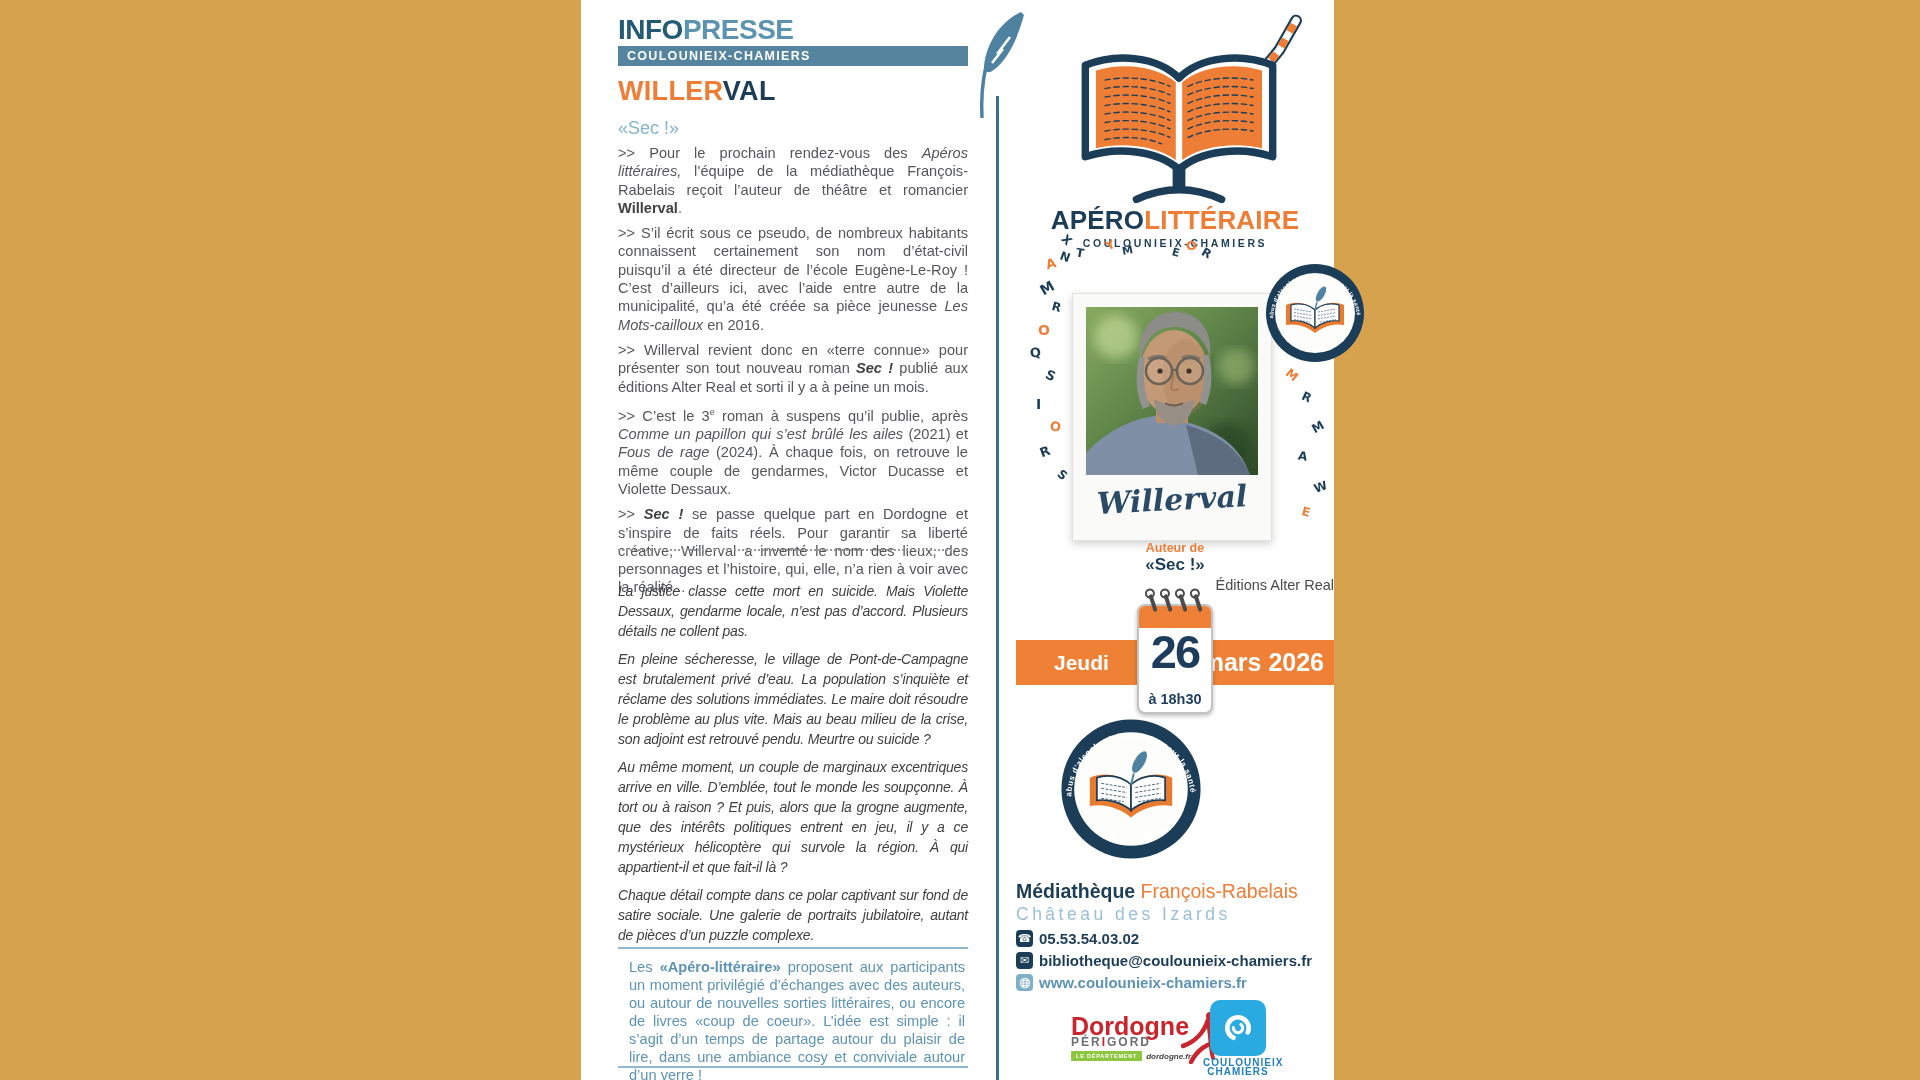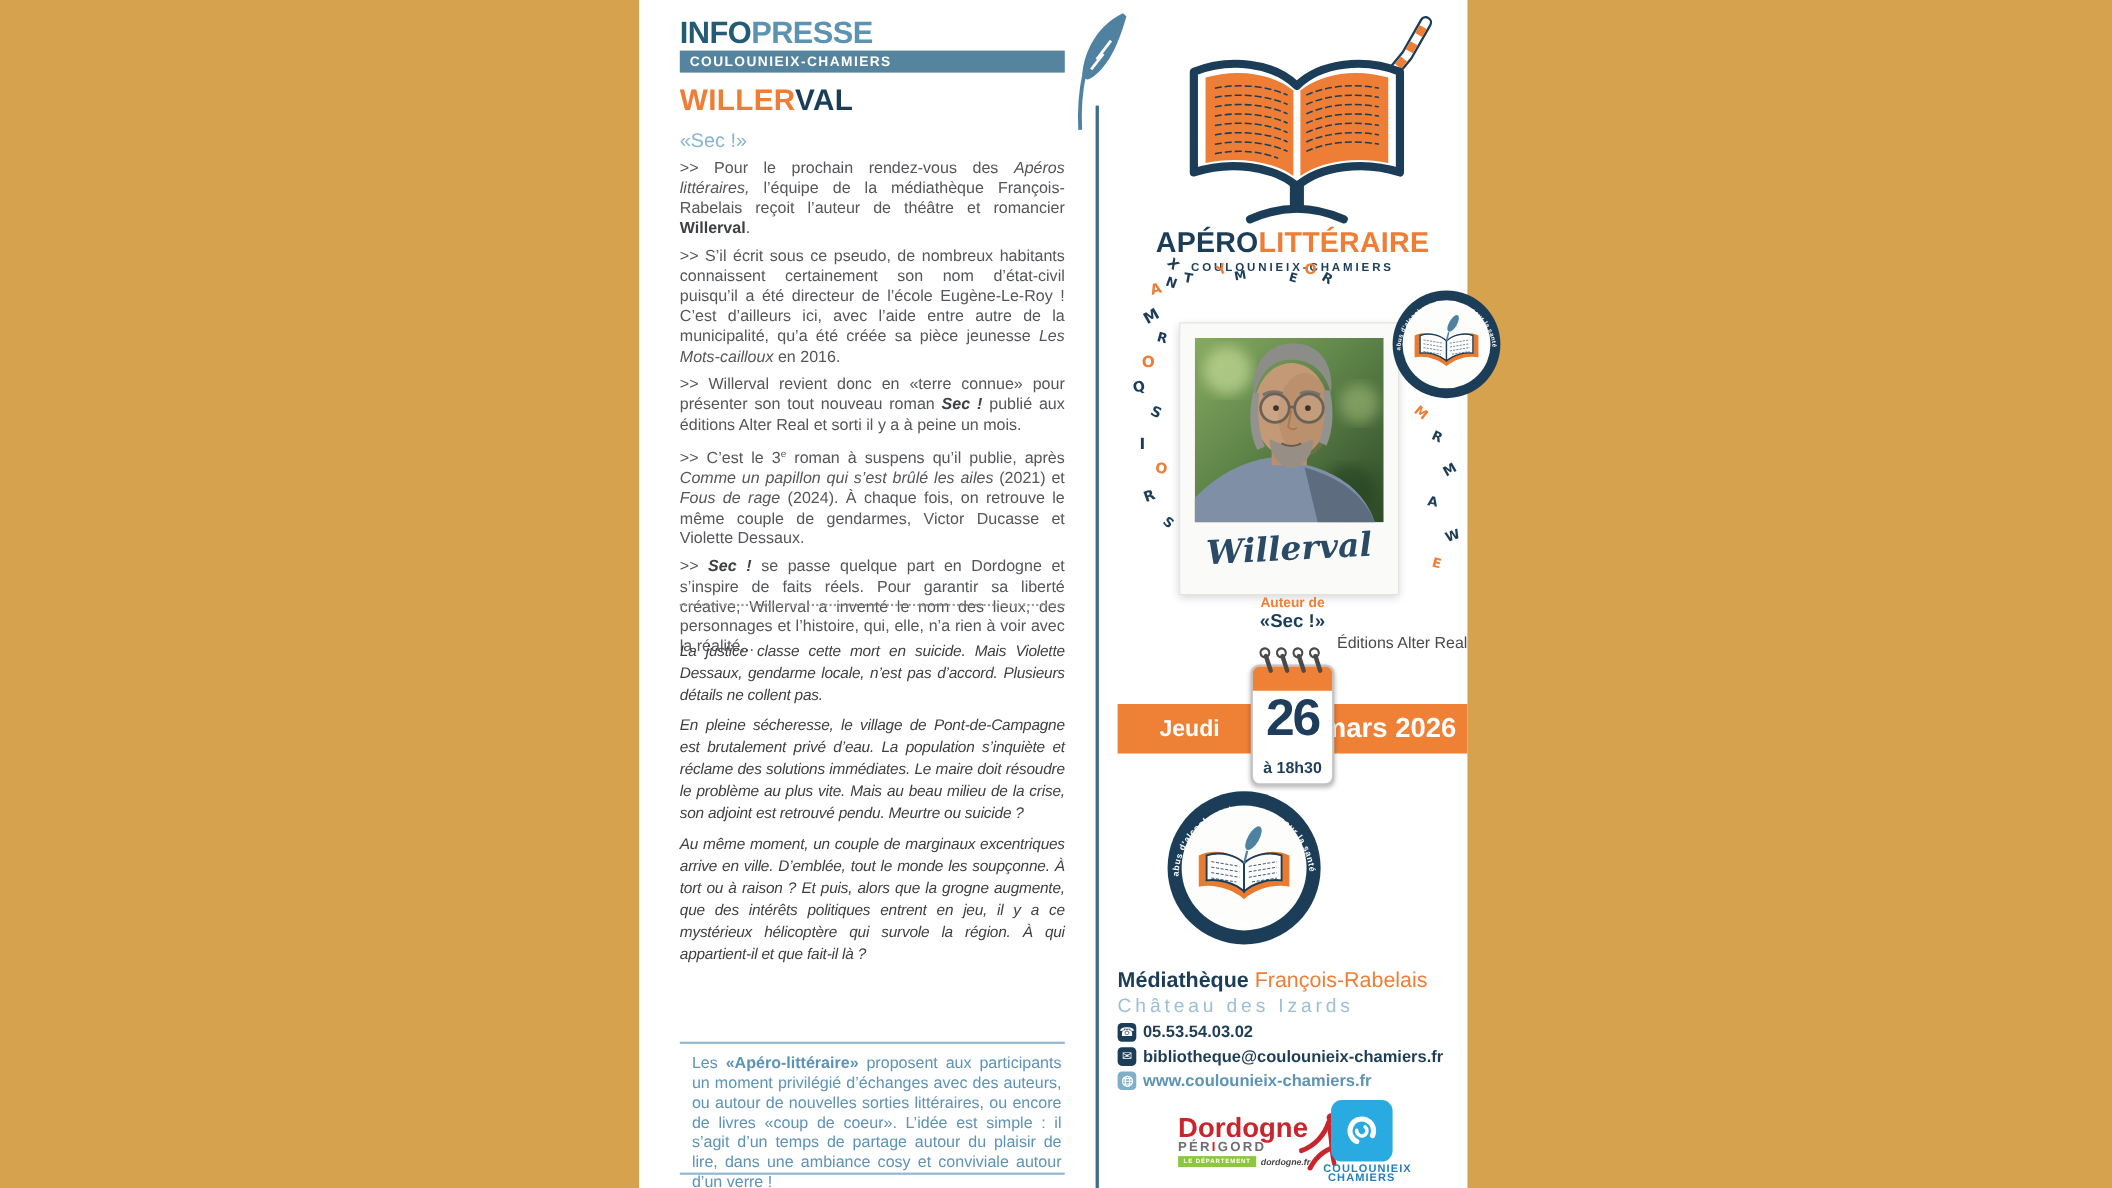--- a/index.html
+++ b/index.html
@@ -112,20 +112,21 @@
         <p><span>&gt;&gt; C’est le 3</span><sup>e</sup><span> roman à suspens qu’il publie, après </span><span class="it">Comme un papillon qui s’est brûlé les ailes</span><span> (2021) et </span><span class="it">Fous de rage</span><span> (2024). À chaque fois, on retrouve le même couple de gendarmes, Victor Ducasse et Violette Dessaux.</span></p>
         <p><span>&gt;&gt; </span><span class="bi">Sec !</span><span> se passe quelque part en Dordogne et s’inspire de faits réels. Pour garantir sa liberté créative, Willerval a inventé le nom des lieux, des personnages et l’histoire, qui, elle, n’a rien à voir avec la réalité...</span></p>
       </div>
 
       <div class="dotted"></div>
 
       <div class="synopsis">
         <p>La justice classe cette mort en suicide. Mais Violette Dessaux, gendarme locale, n’est pas d’accord. Plusieurs détails ne collent pas.</p>
         <p>En pleine sécheresse, le village de Pont-de-Campagne est brutalement privé d’eau. La population s’inquiète et réclame des solutions immédiates. Le maire doit résoudre le problème au plus vite. Mais au beau milieu de la crise, son adjoint est retrouvé pendu. Meurtre ou suicide ?</p>
         <p>Au même moment, un couple de marginaux excentriques arrive en ville. D’emblée, tout le monde les soupçonne. À tort ou à raison ? Et puis, alors que la grogne augmente, que des intérêts politiques entrent en jeu, il y a ce mystérieux hélicoptère qui survole la région. À qui appartient-il et que fait-il là ?</p>
+        <p>Chaque détail compte dans ce polar captivant sur fond de satire sociale. Une galerie de portraits jubilatoire, autant de pièces d’un puzzle complexe.</p>
       </div>
 
       <div class="hline hline-top"></div>
       <p class="promo"><span>Les </span><span class="bd">«Apéro-littéraire»</span><span> proposent aux participants un moment privilégié d’échanges avec des auteurs, ou autour de nouvelles sorties littéraires, ou encore de livres «coup de coeur». L’idée est simple : il s’agit d’un temps de partage autour du plaisir de lire, dans une ambiance cosy et conviviale autour d’un verre !</span></p>
       <div class="hline hline-bottom"></div>
     </div>
 
     <svg class="feather" width="58" height="112" viewBox="0 0 58 112">
       <path d="M48,4 C30,12 14,32 11,58 C11,63 15,66 19,63 C36,52 45,28 51,7 Z" fill="#4E82A0"></path>
       <path d="M24,46 L37,29" stroke="#fff" stroke-width="2.5"></path>

